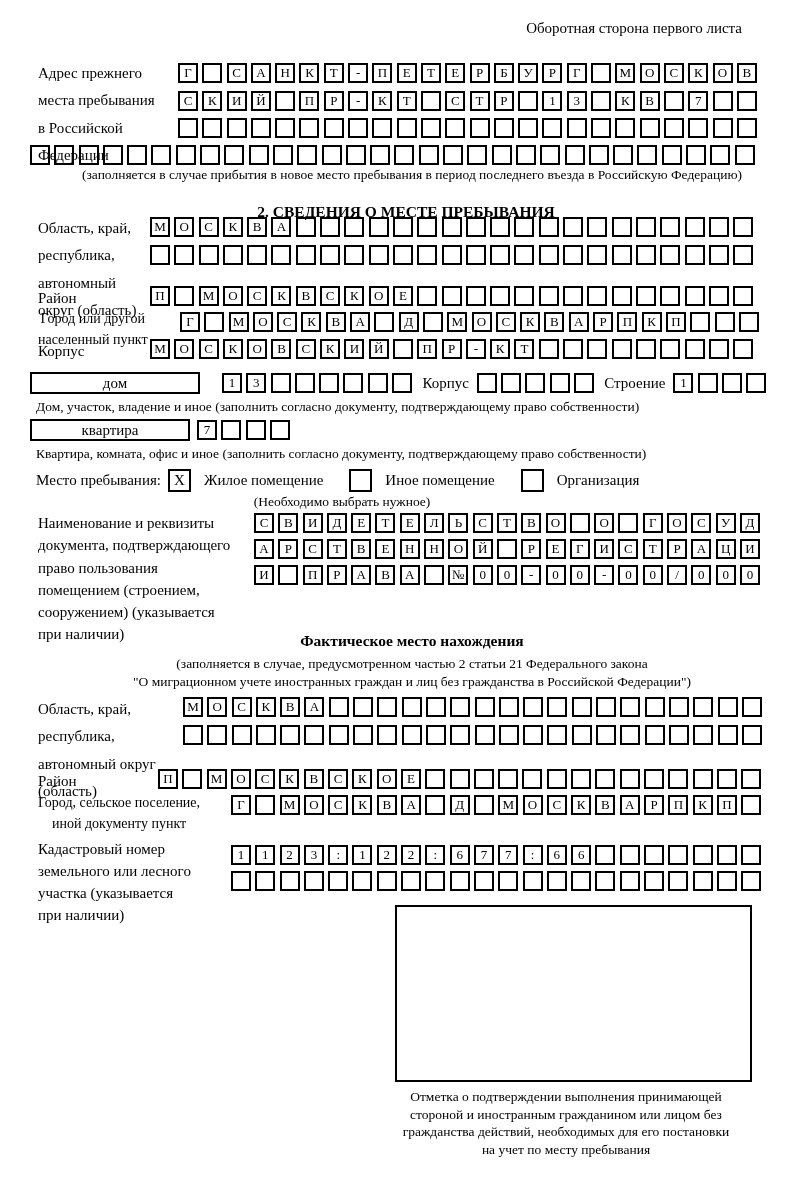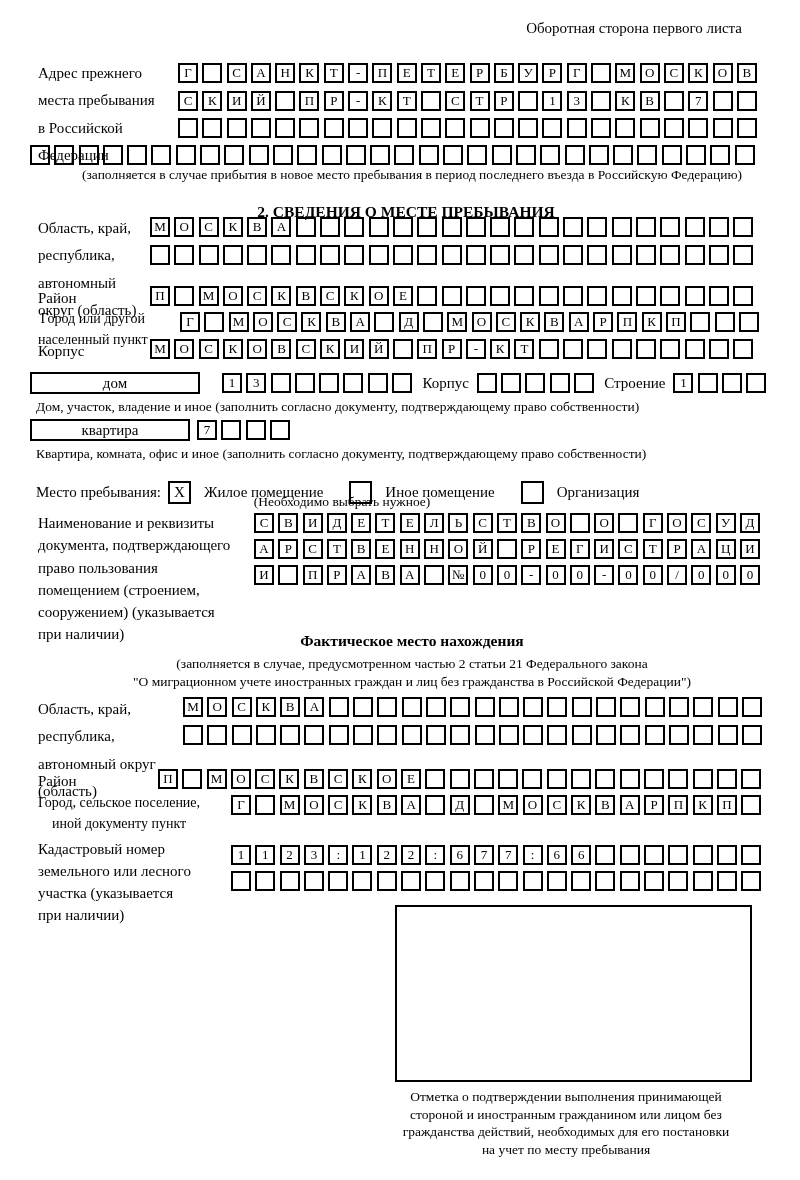--- a/index.html
+++ b/index.html
@@ -349,21 +349,21 @@
     <span class="labelbox" style="width:160px; margin-right:7px;">квартира</span>
     <span style="display:flex;">
         <span class="cb">7</span>
         <span class="cb"></span>
         <span class="cb"></span>
         <span class="cb"></span>
       </span>
   </div>
   <div class="abs note" style="top:446px; left:36px;">Квартира, комната, офис и иное (заполнить согласно документу, подтверждающему право собственности)</div>
 
-  <div class="mesto-row" style="top:468px; left:36px;margin-top:12px;">
+  <div class="mesto-row" style="top:468px; left:36px;">
     <span>Место пребывания:</span>
     <span class="chk first">X</span>
     <span>Жилое помещение</span>
     <span class="chk"></span>
     <span>Иное помещение</span>
     <span class="chk"></span>
     <span>Организация</span>
   </div>
   <div class="abs note center" style="top:494px; left:180px; width:300px;">(Необходимо выбрать нужное)</div>
 

